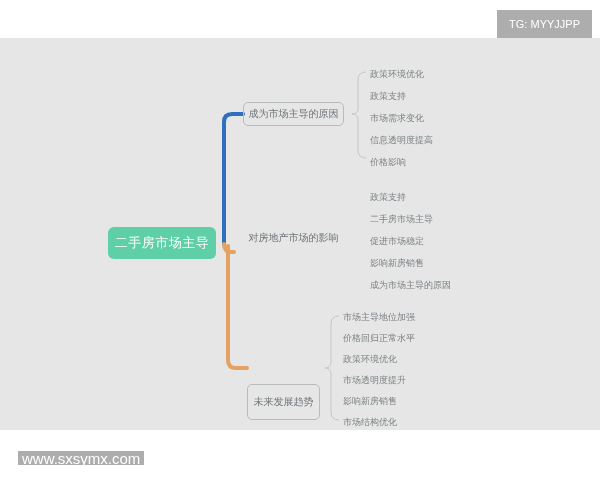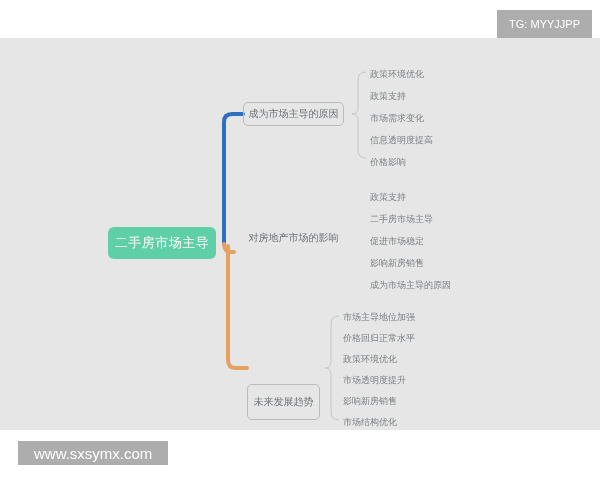--- a/index.html
+++ b/index.html
@@ -121,22 +121,22 @@
   #watermark-top {
     right: 8px;
     top: 10px;
     height: 28px;
     padding: 0 12px;
     font-size: 11px;
   }
   #watermark-bottom {
     left: 18px;
     bottom: 15px;
-    height: 24px;
-    padding: 0 16px;
+    height: 14px;
+    padding: 0 4px;
     font-size: 15px;
   }
 </style>
 </head>
 <body>
 
 <div id="canvas"></div>
 
 <div id="mindmap">
 

